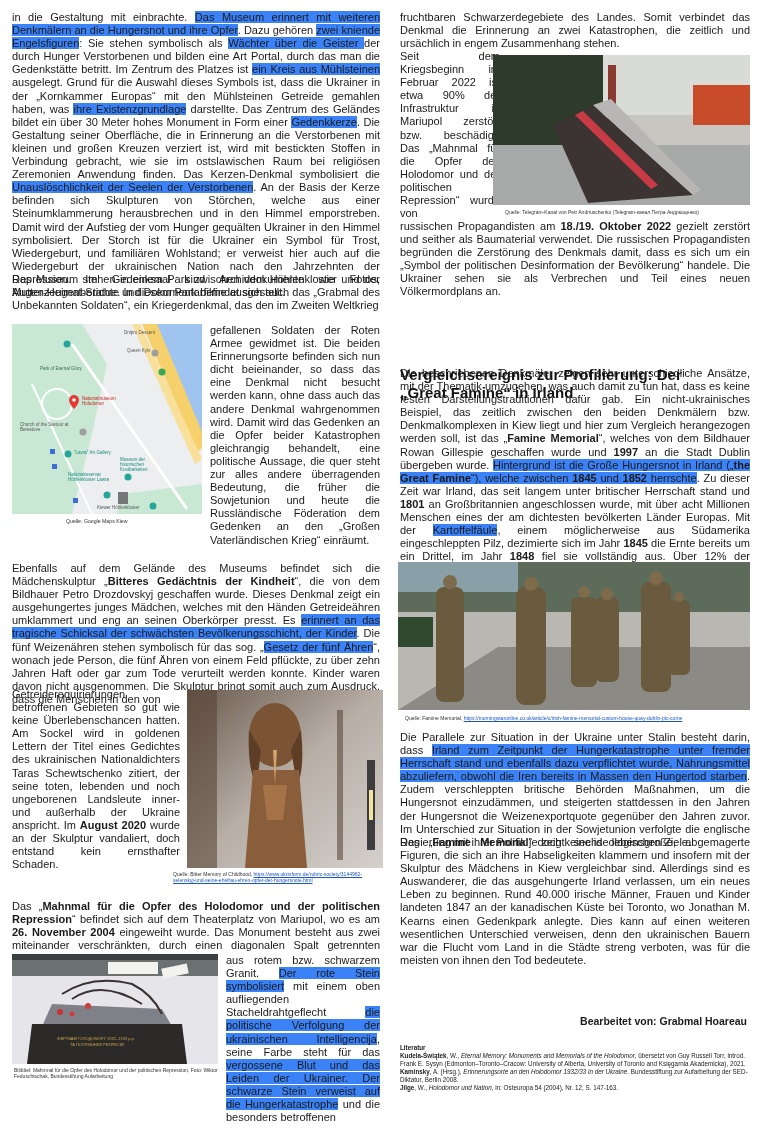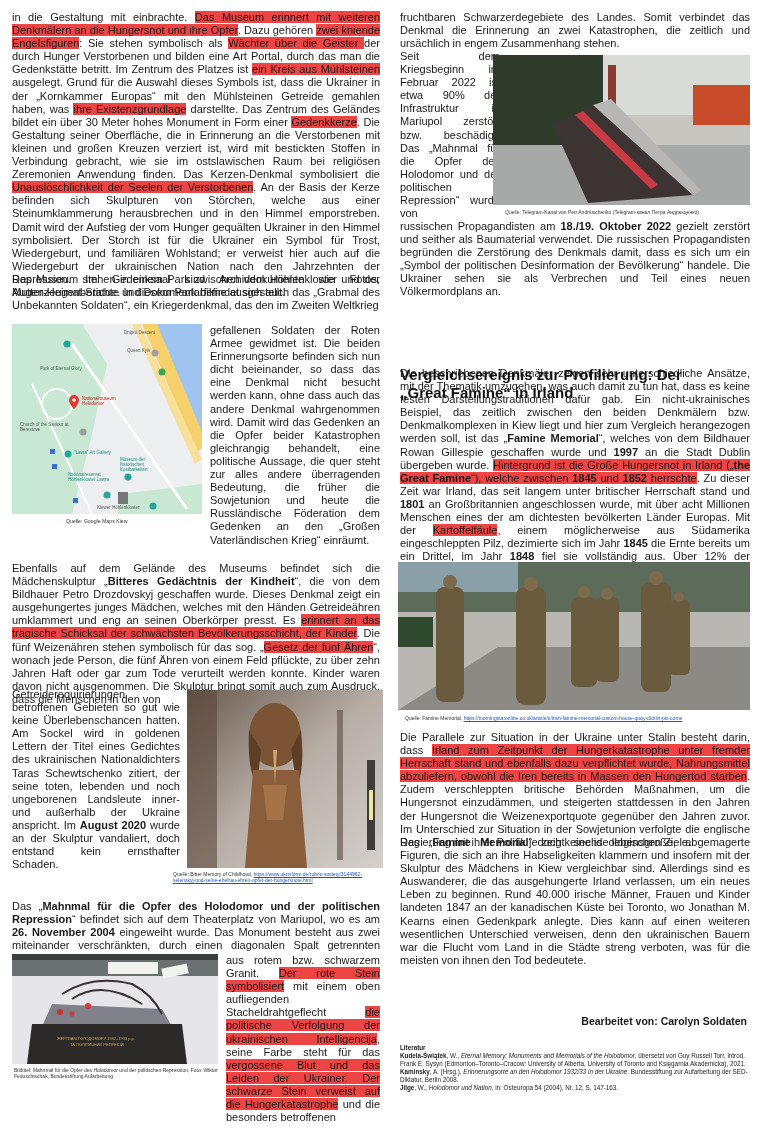--- a/index.html
+++ b/index.html
@@ -1,21 +1,21 @@
 <!DOCTYPE html>
 <html><head>
 <meta charset="utf-8">
 <style>
   * { box-sizing: border-box; margin: 0; padding: 0; }
   html, body { width: 761px; height: 1137px; background: #ffffff; overflow: hidden; }
   body { font-family: "Liberation Sans", sans-serif; color: #1a1a1a; position: relative; }
   .col { position: absolute; top: 0; }
   .left { left: 12px; width: 368px; }
   p, .para { font-size: 11px; line-height: 13.1px; text-align: justify; }
-  .hl { background: #ef4444; }
+  .hl { background: #3b82f6; }
   .img { position: absolute; overflow: hidden; }
   .cap { position: absolute; font-size: 5px; line-height: 6.4px; color: #333; }
   .cap a, .link { color: #1a55c4; text-decoration: underline; }
   h2 { font-size: 15px; line-height: 18px; font-weight: bold; color: #111; }
   .lit { font-size: 6.3px; line-height: 8.1px; color: #222; }
   .author { font-size: 10.5px; font-weight: bold; text-align: right; }
   .abs { position: absolute; }
 </style>
 </head>
 <body>
@@ -173,20 +173,20 @@
   </svg>
 </div>
 <div class="cap" style="left:405px; top:715px; width:350px;">
   <span>Quelle: Famine Memorial, </span><a class="link">https://morningstaronline.co.uk/article/c/irish-famine-memorial-custom-house-quay-dublin-pic-come</a>
 </div>
 
 <p class="abs" style="left:400px; top:731px; width:350px;"><span>Die Parallele zur Situation in der Ukraine unter Stalin besteht darin, dass </span><span class="hl">Irland zum Zeitpunkt der Hungerkatastrophe unter fremder Herrschaft stand und ebenfalls dazu verpflichtet wurde, Nahrungsmittel abzuliefern, obwohl die Iren bereits in Massen den Hungertod starben</span><span>. Zudem verschleppten britische Behörden Maßnahmen, um die Hungersnot einzudämmen, und steigerten stattdessen in den Jahren der Hungersnot die Weizenexportquote gegenüber den Jahren zuvor. Im Unterschied zur Situation in der Sowjetunion verfolgte die englische Regierung mit ihrer Politik jedoch keine ideologischen Ziele.</span></p>
 
 <p class="abs" style="left:400px; top:836px; width:350px;"><span>Das „</span><span style="font-weight: bold;">Famine Memorial</span><span>“ zeigt sechs lebensgroße, abgemagerte Figuren, die sich an ihre Habseligkeiten klammern und insofern mit der Skulptur des Mädchens in Kiew vergleichbar sind. Allerdings sind es Auswanderer, die das ausgehungerte Irland verlassen, um ein neues Leben zu beginnen. Rund 40.000 irische Männer, Frauen und Kinder landeten 1847 an der kanadischen Küste bei Toronto, wo Jonathan M. Kearns einen Gedenkpark anlegte. Dies kann auf einen weiteren wesentlichen Unterschied verweisen, denn den ukrainischen Bauern war die Flucht vom Land in die Städte streng verboten, was für die meisten von ihnen den Tod bedeutete.</span></p>
 
-<div class="abs author" style="left:400px; top:1015px; width:347px;">Bearbeitet von: Carolyn Soldaten</div>
+<div class="abs author" style="left:400px; top:1015px; width:347px;">Bearbeitet von: Grabmal Hoareau</div>
 
 <div class="abs" style="left:400px; top:1044px; width:350px;">
   <div class="lit" style="font-weight:bold;">Literatur</div>
   <div class="lit"><span style="font-weight: bold;">Kudela-Świątek</span><span>, W., </span><span style="font-style: italic;">Eternal Memory: Monuments and Memorials of the Holodomor</span><span>, übersetzt von Guy Russell Torr, introd. Frank E. Sysyn (Edmonton–Toronto–Cracow: University of Alberta, University of Toronto and Księgarnia Akademicka), 2021.</span></div>
   <div class="lit"><span style="font-weight: bold;">Kaminsky</span><span>,  A. (Hrsg.), </span><span style="font-style: italic;">Erinnerungsorte an den Holodomor 1932/33 in der Ukraine</span><span>. Bundesstiftung zur Aufarbeitung der SED-Diktatur, Berlin 2008.</span></div>
   <div class="lit"><span style="font-weight: bold;">Jilge</span><span>, W., </span><span style="font-style: italic;">Holodomor und Nation</span><span>, in: Osteuropa 54 (2004), Nr. 12, S. 147-163.</span></div>
 </div>
 
 </body></html>

